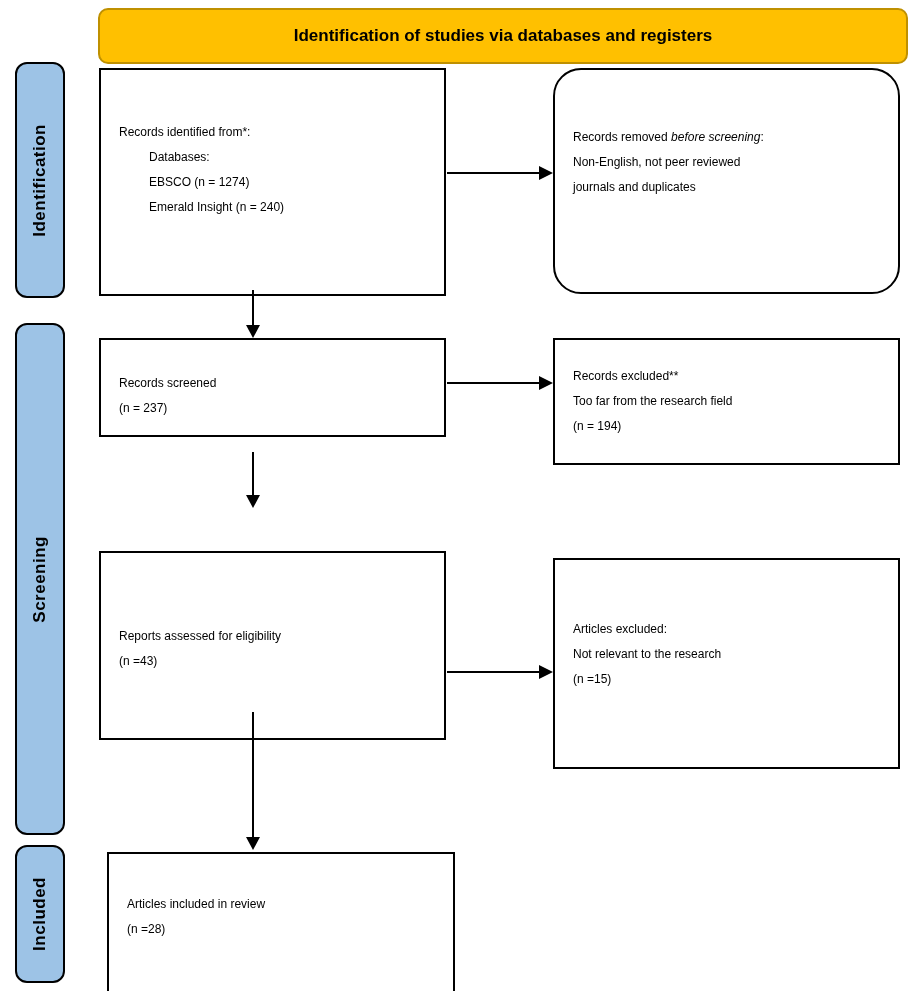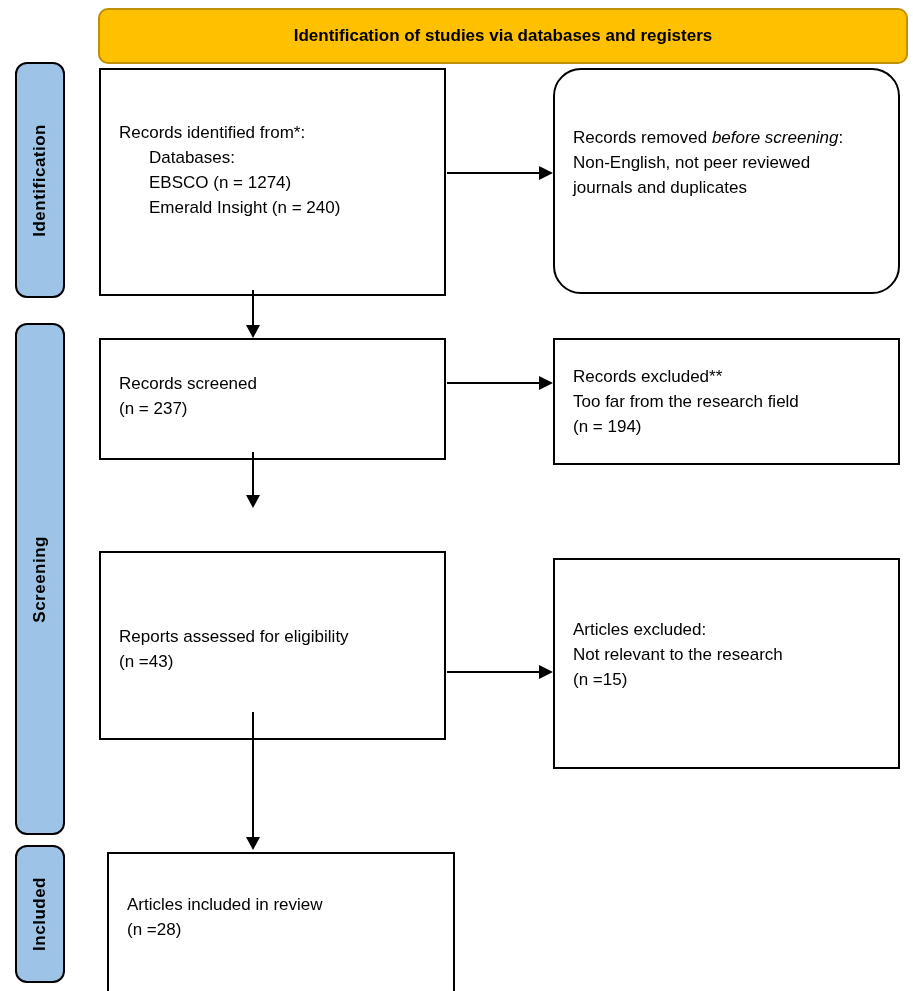--- a/index.html
+++ b/index.html
@@ -29,27 +29,27 @@
   .stage span{
     writing-mode:vertical-rl;transform:rotate(180deg);
     font-weight:bold;font-size:17px;letter-spacing:.5px;white-space:nowrap;
   }
   .stage-identification{top:62px;height:236px;}
   .stage-screening{top:323px;height:512px;}
   .stage-included{top:845px;height:138px;}
 
   .pbox{
     position:absolute;background:#fff;border:2.5px solid var(--box-border);
-    box-sizing:border-box;font-size:17px;line-height:25px;
+    box-sizing:border-box;font-size:12px;line-height:25px;
     padding-left:18px;padding-right:10px;
   }
   .pbox .indent{padding-left:30px;}
   .b1{left:99px;top:68px;width:347px;height:228px;padding-top:50px;}
   .b2{left:553px;top:68px;width:347px;height:226px;padding-top:55px;border-radius:28px;}
-  .b3{left:99px;top:338px;width:347px;height:122px;padding-top:31px;}
+  .b3{left:99px;top:338px;width:347px;height:99px;padding-top:31px;}
   .b4{left:553px;top:338px;width:347px;height:127px;padding-top:24px;}
   .b5{left:99px;top:551px;width:347px;height:189px;padding-top:71px;}
   .b6{left:553px;top:558px;width:347px;height:211px;padding-top:57px;}
   .b7{left:107px;top:852px;width:348px;height:146px;padding-top:38px;}
   .ital{font-style:italic;}
 
   .aline-h{position:absolute;height:2px;background:#000;}
   .aline-v{position:absolute;width:2px;background:#000;}
   .ahead-right{position:absolute;width:0;height:0;
     border-left:14px solid #000;border-top:7px solid transparent;border-bottom:7px solid transparent;}

